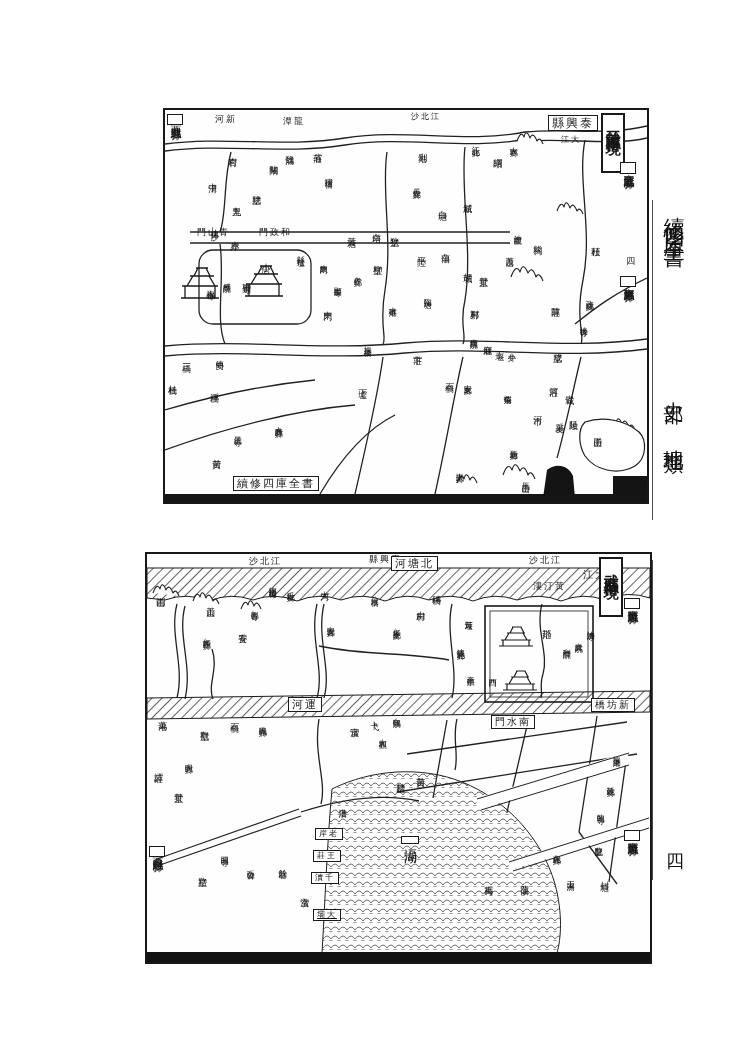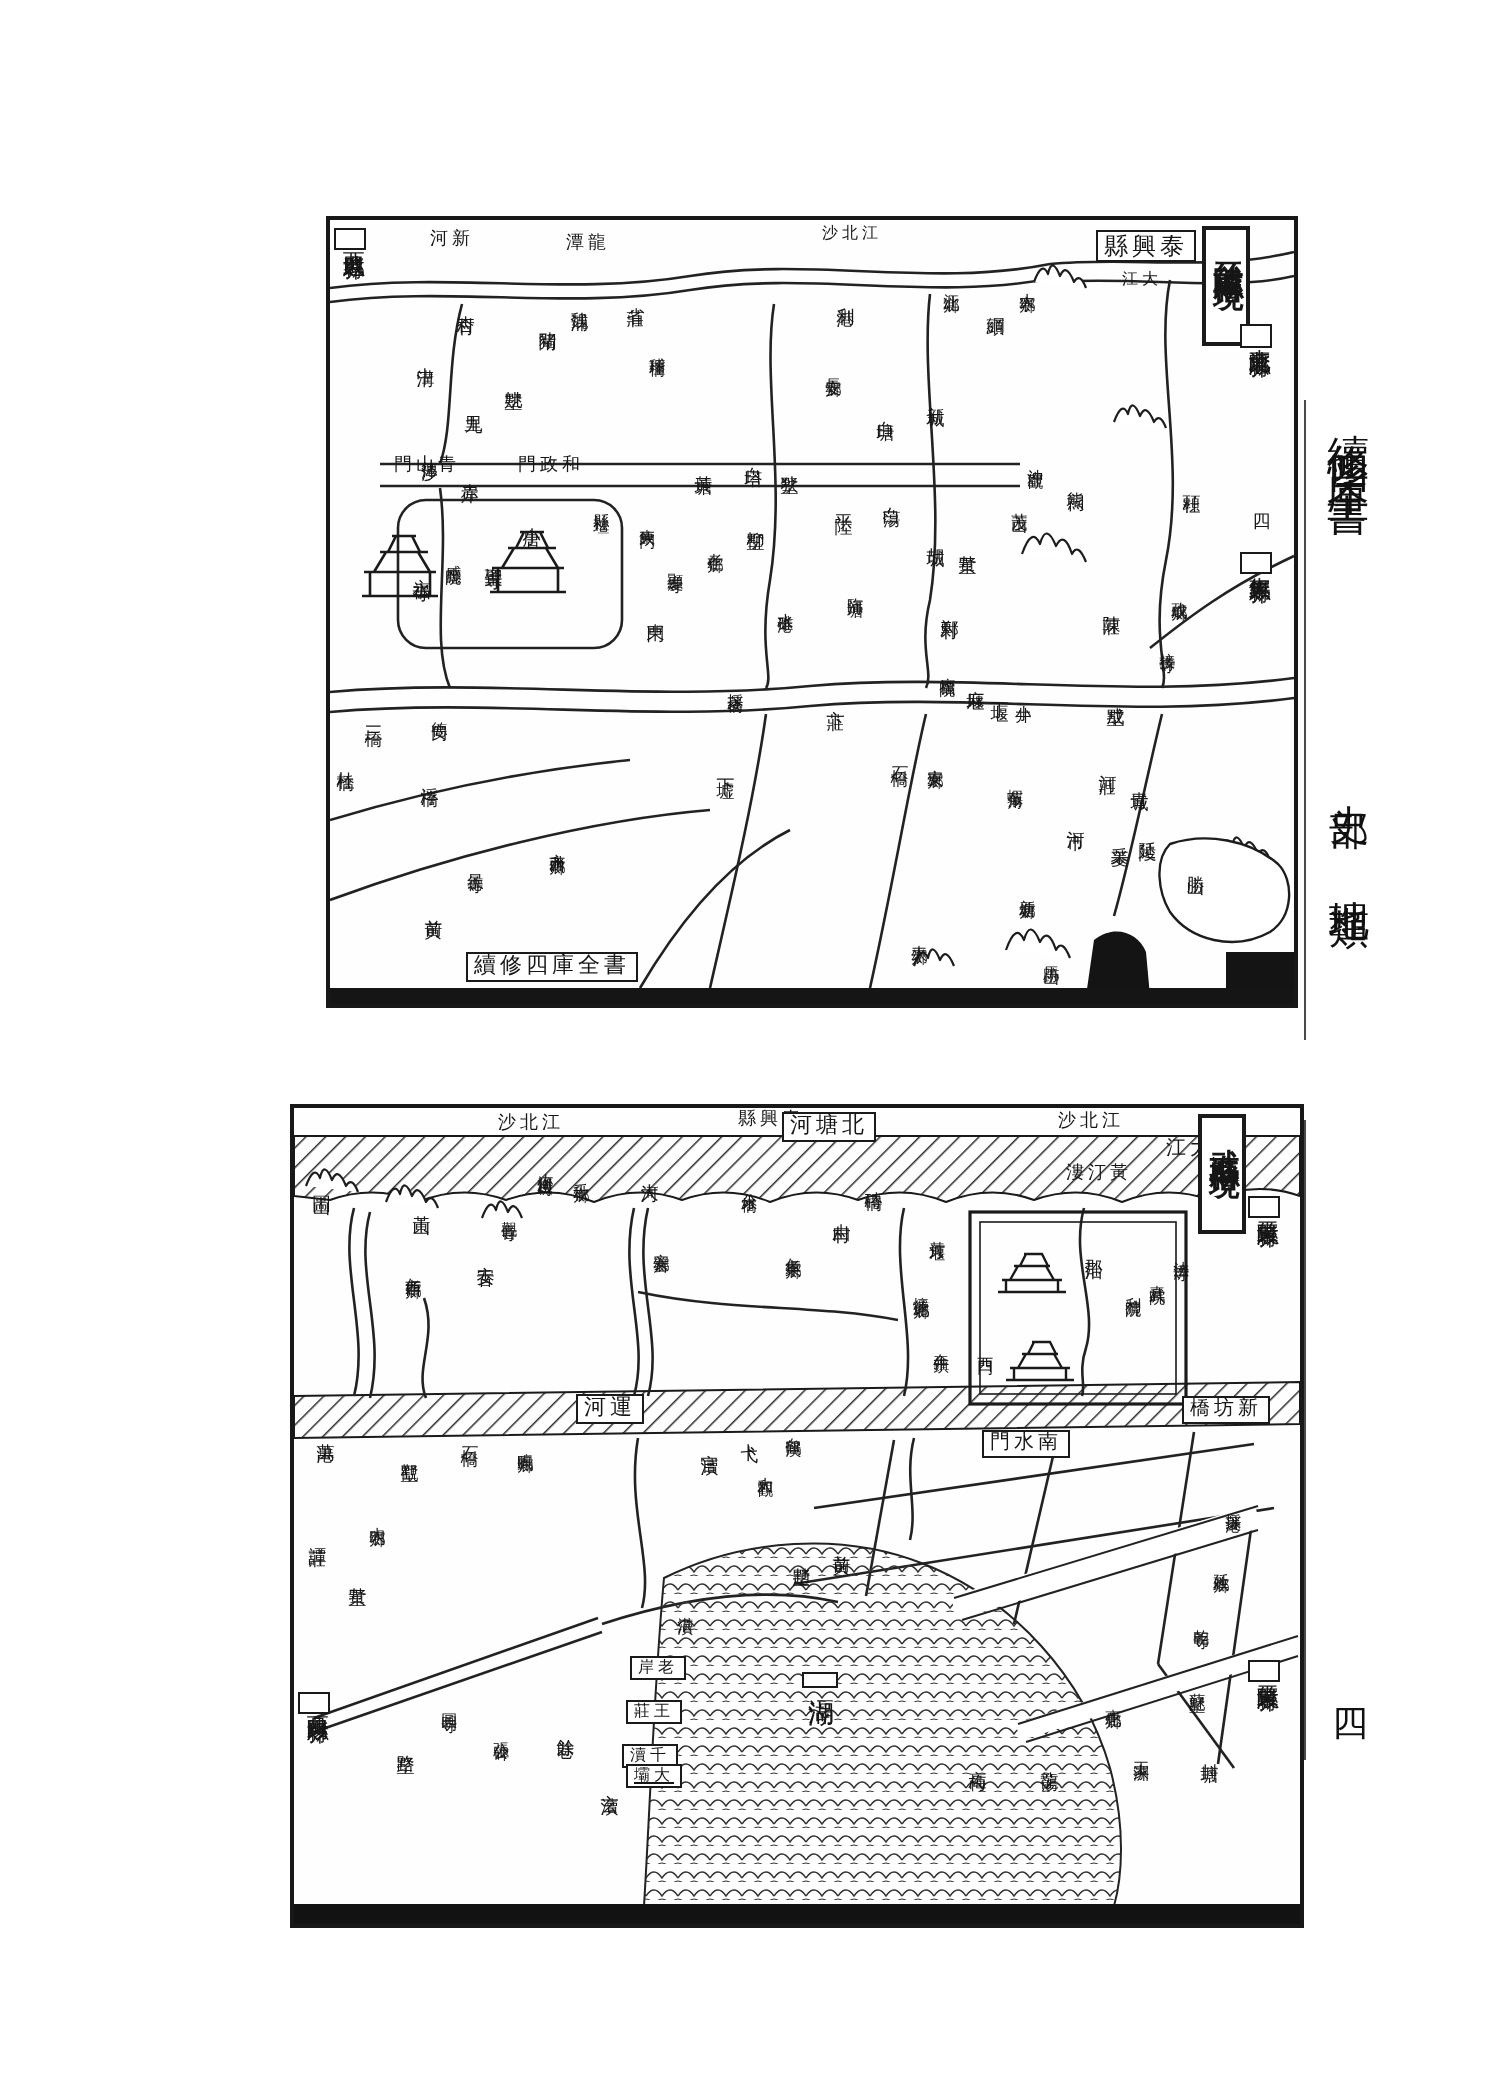--- a/index.html
+++ b/index.html
@@ -238,21 +238,21 @@
       <span class="label boxed" style="left: 477px; top: 276px; font-size: 11px;">東晉陵縣界</span>
       <span class="label boxed" style="left: 2px; top: 292px; font-size: 11px;">西丹陽縣界</span>
       <span class="label h boxed" style="left: 244px; top: 2px; font-size: 11px;">河塘北</span>
       <span class="label h boxed" style="left: 141px; top: 143px; font-size: 11px;">河運</span>
       <span class="label h boxed" style="left: 344px; top: 141px; font-size: 10px; margin-top: 20px;">門水南</span>
       <span class="label h boxed" style="left: 444px; top: 144px; font-size: 10px;">橋坊新</span>
       <span class="label boxed" style="left: 254px; top: 282px; font-size: 13px;">滆湖</span>
       <span class="label h boxed" style="left: 168px; top: 274px; font-size: 8px; text-align: center;">岸老</span>
       <span class="label h boxed" style="left: 166px; top: 296px; font-size: 8px;">莊王</span>
       <span class="label h boxed" style="left: 164px; top: 318px; font-size: 8px; font-family: Liberation Serif, serif;">瀆千</span>
-      <span class="label h boxed" style="left: 166px; top: 328px; font-size: 8px; text-decoration: underline;">壩大</span>
+      <span class="label h boxed" style="left: 166px; top: 355px; font-size: 8px; text-decoration: underline;">壩大</span>
       <span class="label h" style="left: 222px; top: 1px; font-size: 9px;">縣興泰</span>
       <span class="label h" style="left: 102px; top: 3px; font-size: 9px;">沙北江</span>
       <span class="label h" style="left: 382px; top: 2px; font-size: 9px;">沙北江</span>
       <span class="label h" style="left: 436px; top: 16px; font-size: 10px;">江大</span>
       <span class="label" style="left: 8px; top: 36px;">圌山</span>
       <span class="label" style="left: 58px; top: 46px;">黃山</span>
       <span class="label" style="left: 102px; top: 50px; font-size: 8px;">觀音寺</span>
       <span class="label" style="left: 120px; top: 26px; font-size: 8px;">小河巡檢司</span>
       <span class="label" style="left: 138px; top: 31px; font-size: 8px;">千秋鄉</span>
       <span class="label" style="left: 172px; top: 30px;">大河</span>

